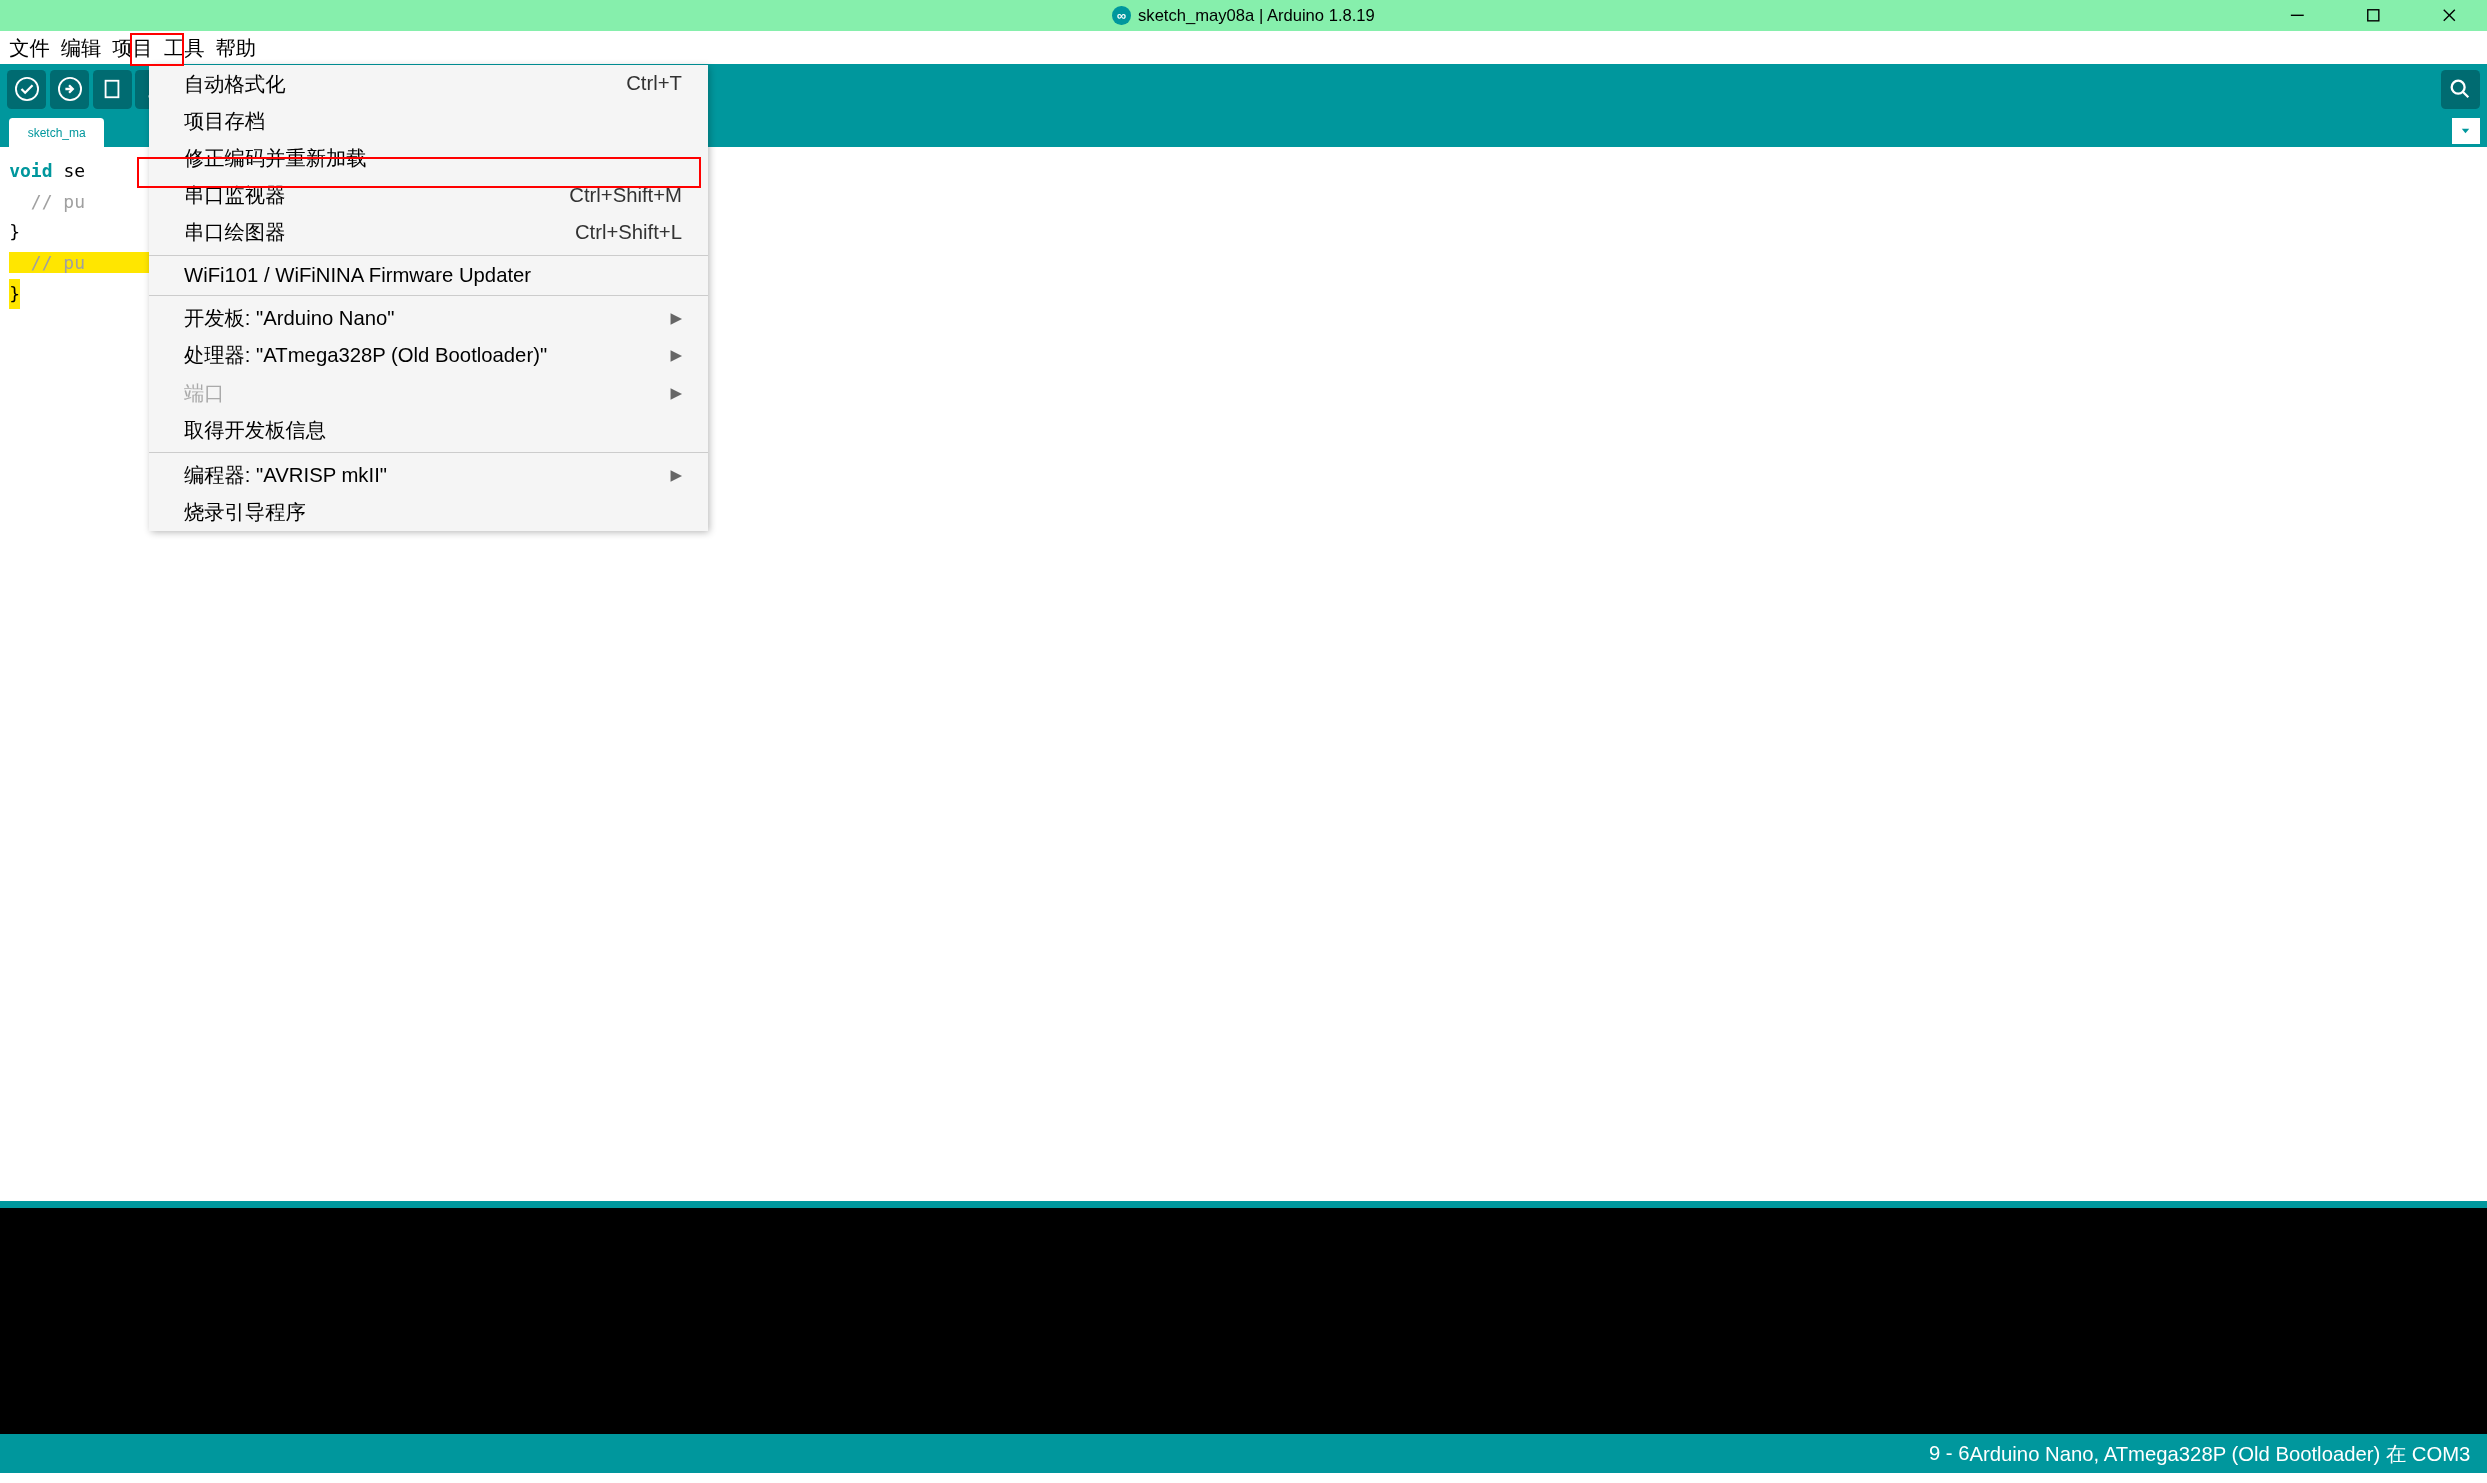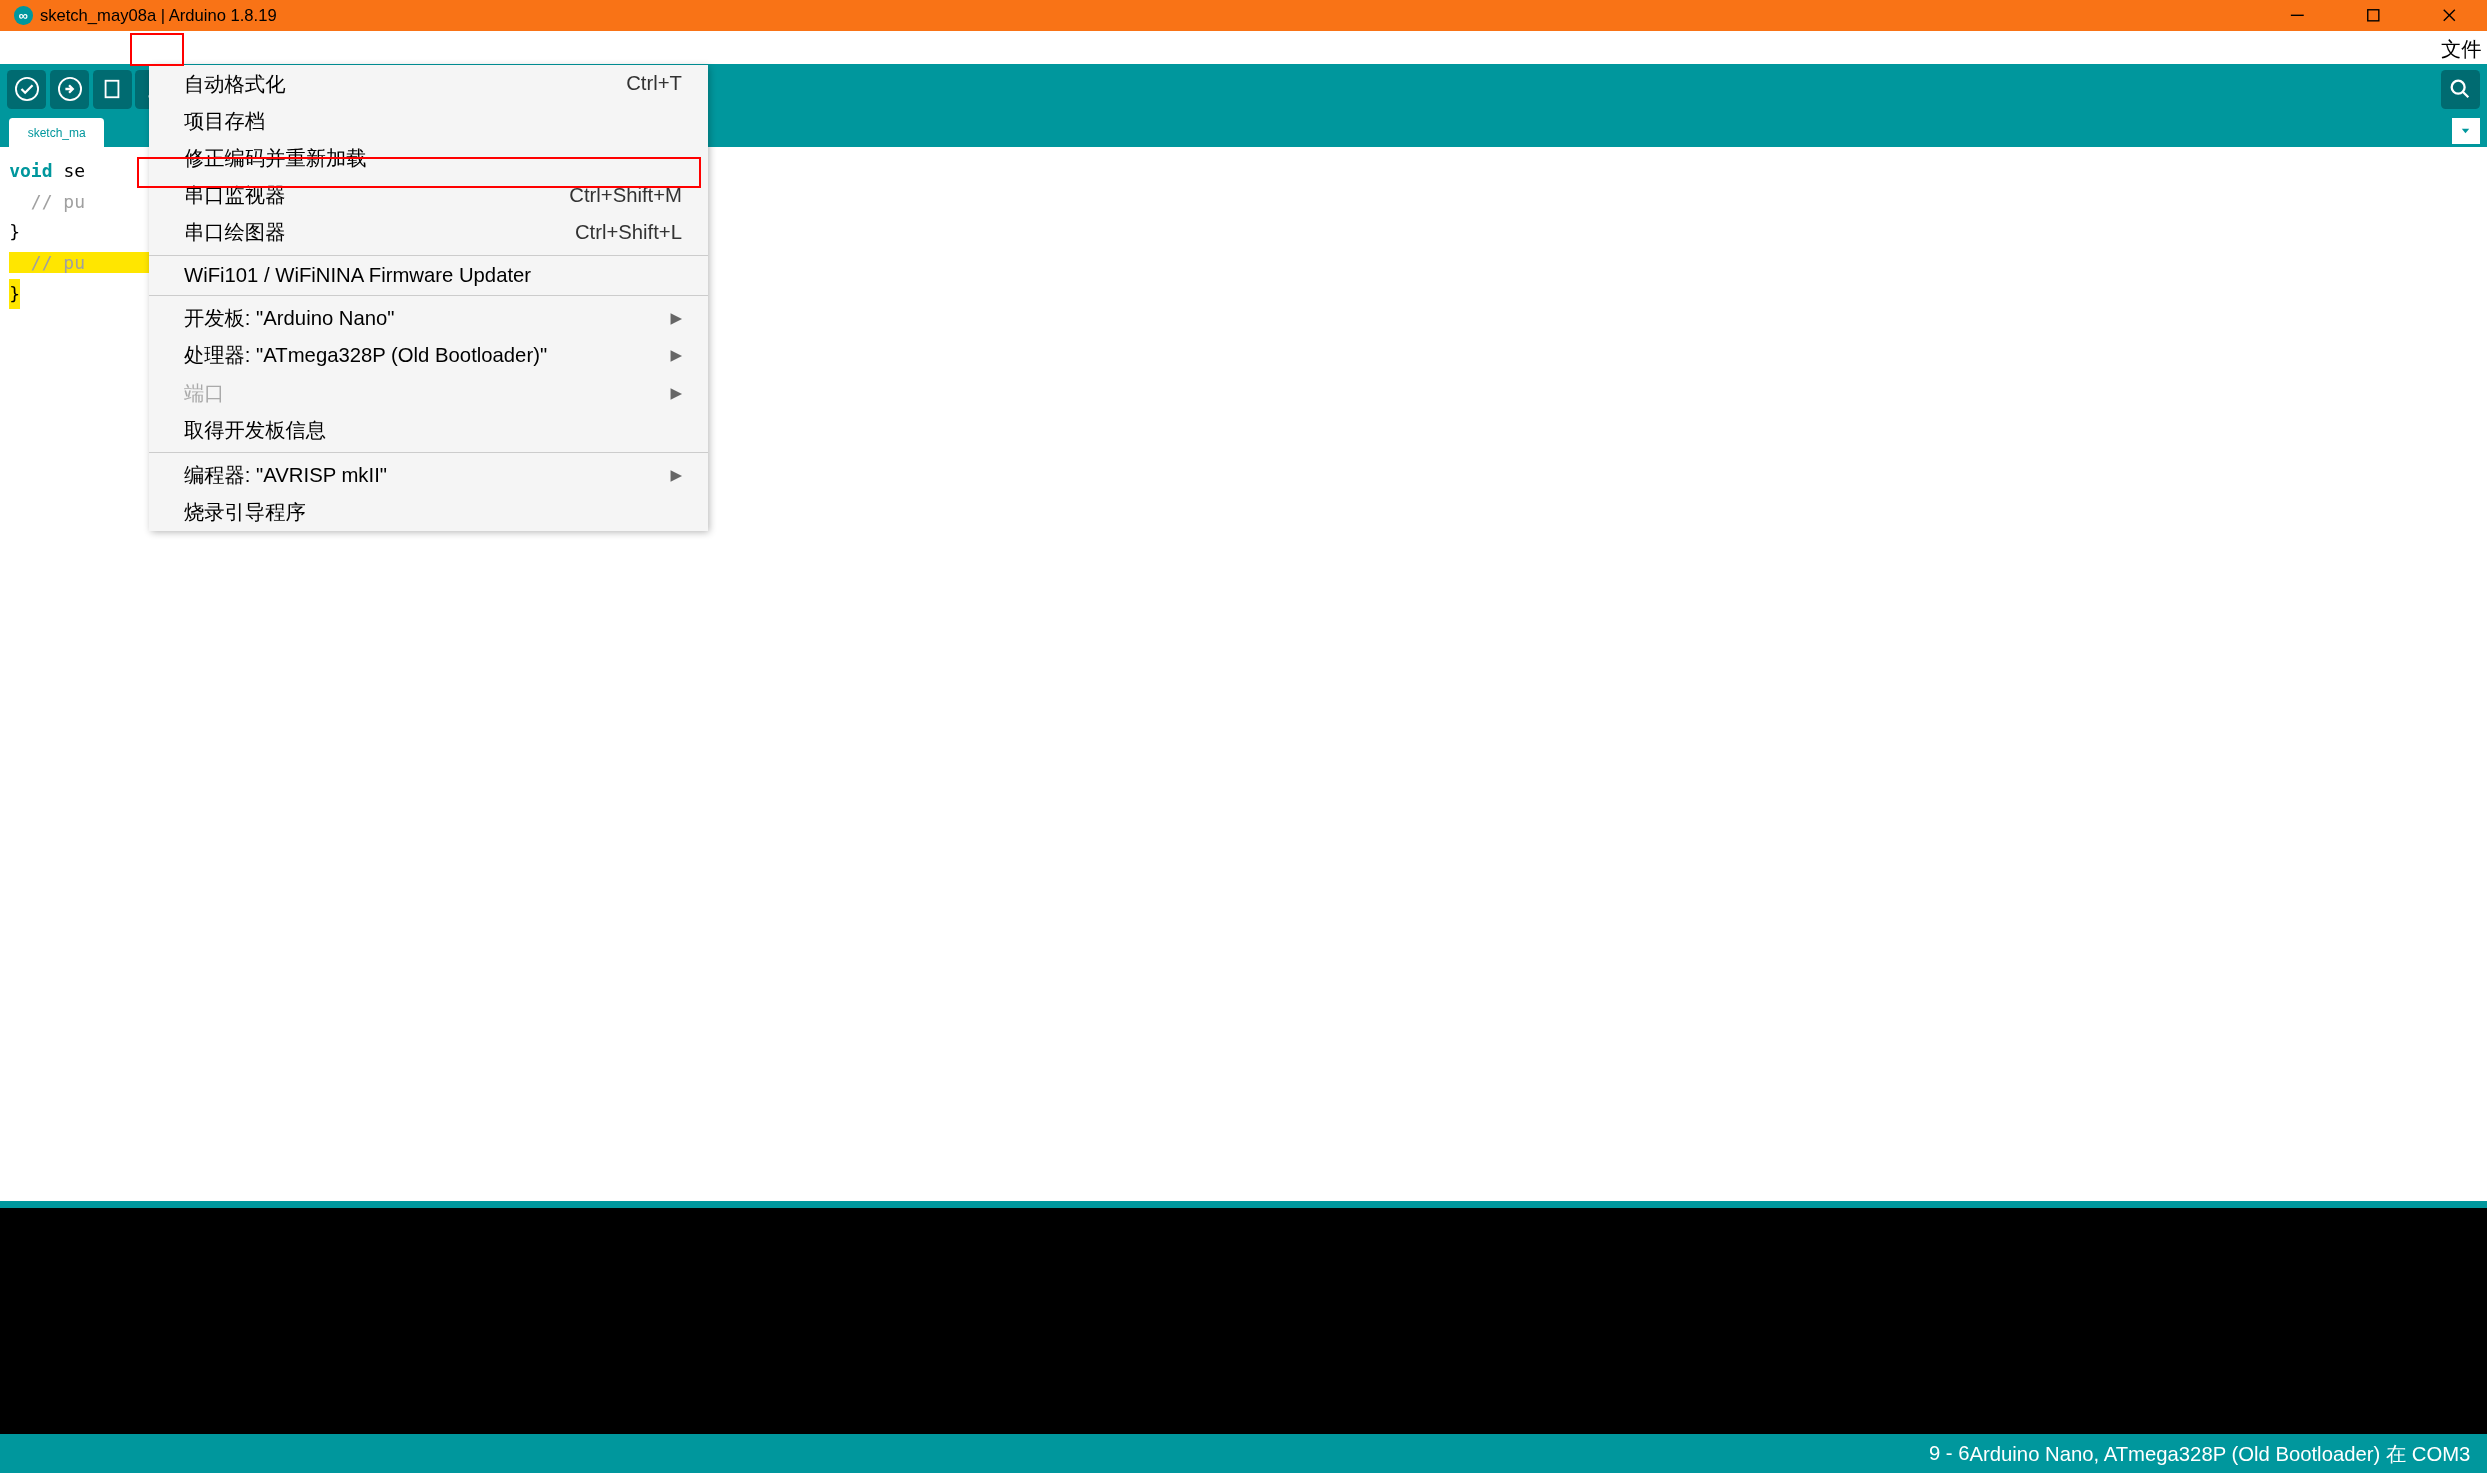--- a/index.html
+++ b/index.html
@@ -6,25 +6,26 @@
     body {
       font-family: "Microsoft YaHei", Arial, sans-serif;
       font-size: 11px;
       background: #fff;
       width: 2487px;
       height: 1483px;
       overflow: hidden;
     }
     .title-bar {
       height: 31px;
-      background: #f97316;
-      display: flex;
-      align-items: center;
-      padding-left: 14px;
-      position: relative;
+      background: #86efac;
+      display: flex;
+      align-items: center;
+      padding-left: 0;
+      position: relative;
+      justify-content: center;
     }
     .app-icon {
       width: 18.5px;
       height: 18.5px;
       background: #00979d;
       border-radius: 50%;
       display: flex;
       align-items: center;
       justify-content: center;
       color: #fff;
@@ -47,24 +48,23 @@
       display: flex;
       align-items: center;
       justify-content: center;
       font-size: 18.5px;
       cursor: pointer;
     }
     .menu-bar {
       height: 33px;
       background: #fff;
       display: flex;
-      align-items: flex-end;
+      align-items: center;
       padding-left: 3.7px;
       position: relative;
-      flex-direction: column;
     }
     .menu-item {
       padding: 3.7px 5.5px;
       font-size: 20.3px;
       cursor: pointer;
     }
     .red-highlight-1 {
       position: absolute;
       border: 2.8px solid #ff0000;
       left: 130px;

